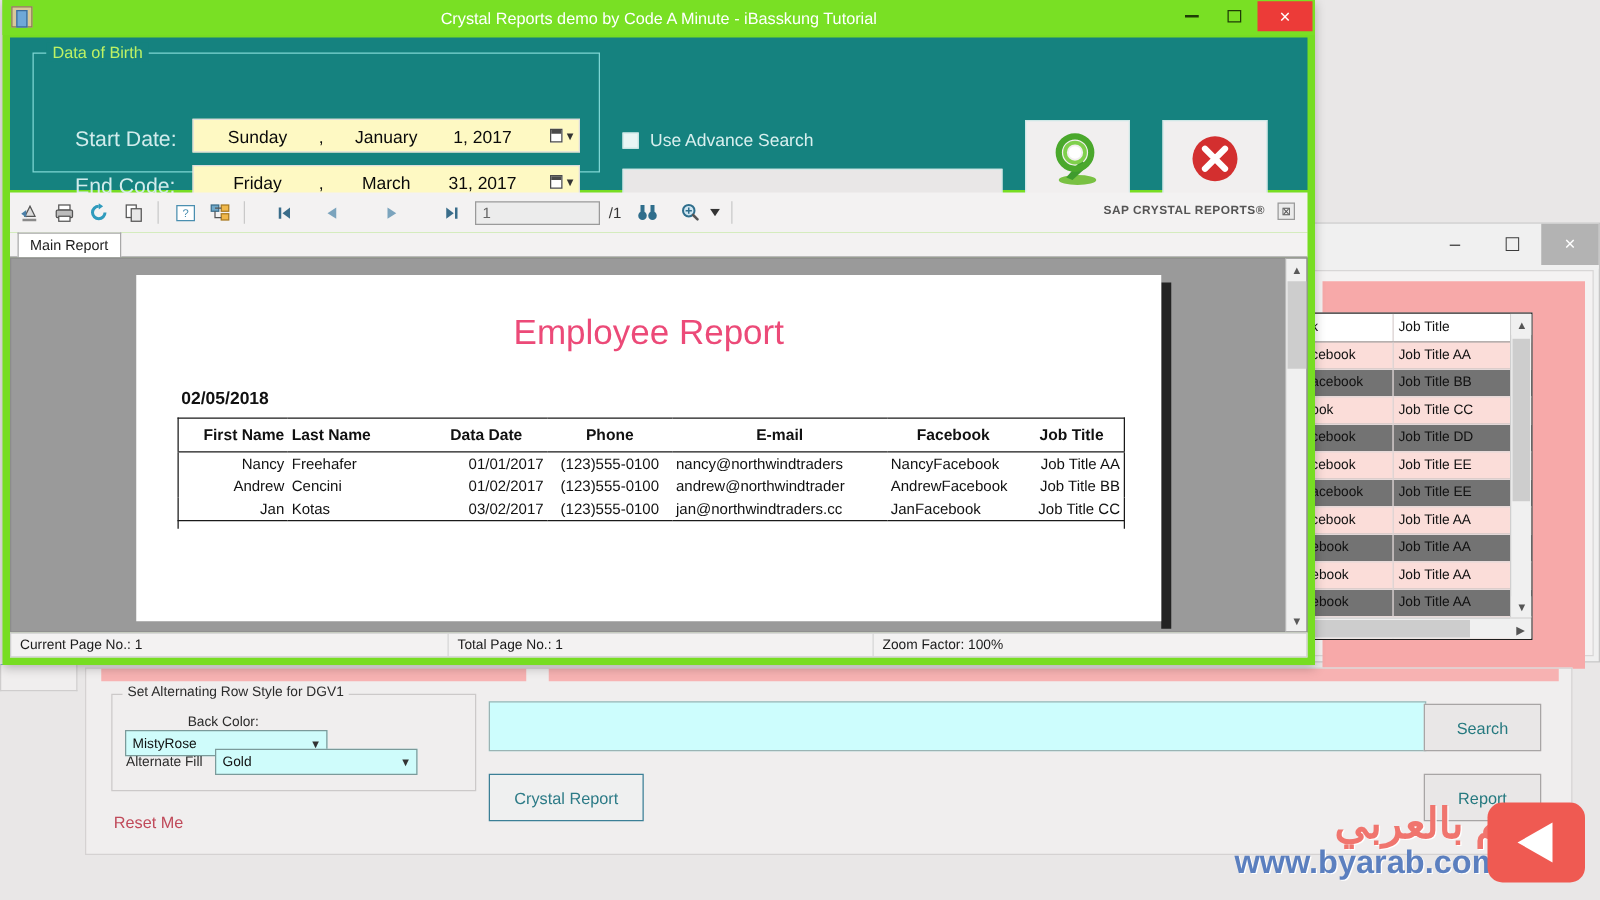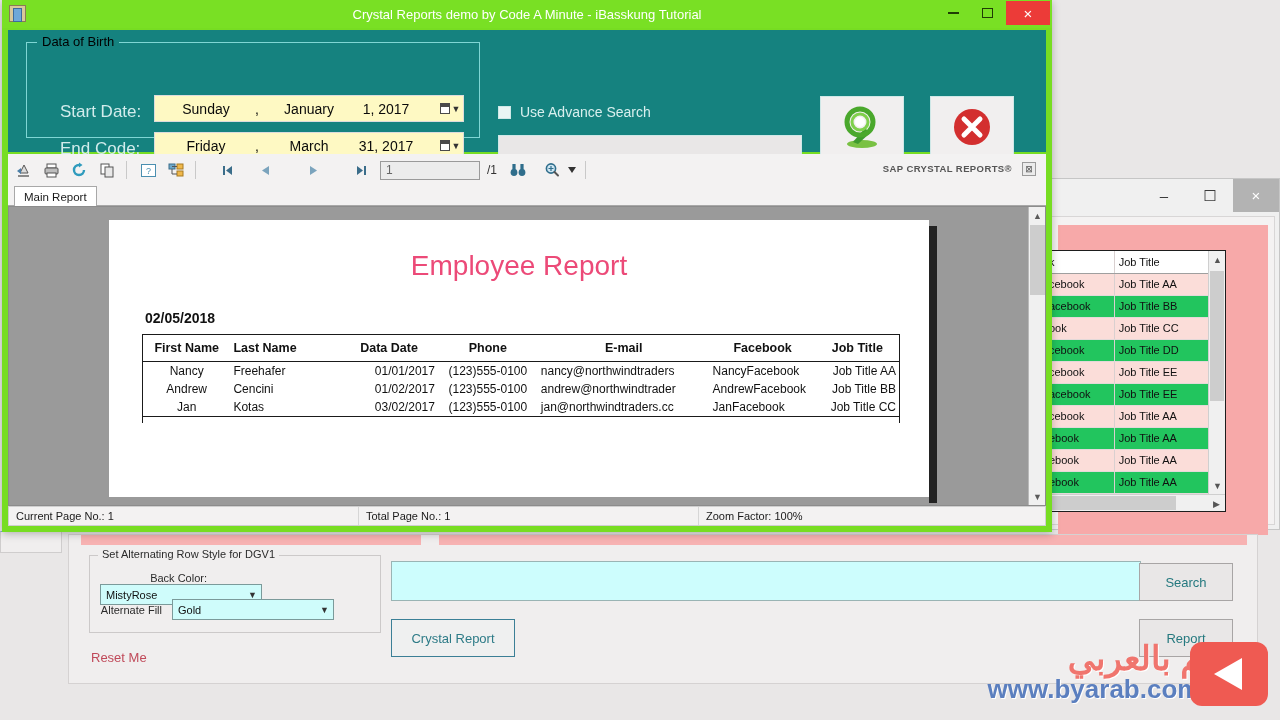--- a/index.html
+++ b/index.html
@@ -52,21 +52,21 @@
   .bg-grid table { border-collapse: collapse; width: 182px; font-size: 11px; }
   .bg-grid td, .bg-grid th {
     height: 22px; padding: 0 4px; border-right: 1px solid #d9d0d0;
     border-bottom: 1px solid #e3d9d9; white-space: nowrap;
     font-weight: normal; color: #111; text-align: left;
   }
   .bg-grid th { background: #fff; border-bottom: 1px solid #9f9f9f; font-size: 11px; }
   .bg-grid .c1 { width: 62px; }
   .bg-grid .c2 { width: 104px; }
   .bg-grid tr.odd td  { background: #fbddd9; }
-  .bg-grid tr.even td { background: #22c55e; }
+  .bg-grid tr.even td { background: #737373; }
   .bg-grid-vscroll {
     position: absolute; right: 0; top: 0; width: 17px; bottom: 17px;
     background: #f0f0f0; border-left: 1px solid #cfcfcf;
   }
   .bg-grid-vthumb {
     position: absolute; left: 1px; top: 20px; width: 14px; height: 130px;
     background: #cdcdcd;
   }
   .bg-arrow {
     position: absolute; left: 0; width: 17px; height: 17px;
@@ -192,21 +192,21 @@
   .teal-panel {
     position: absolute; left: 6px; top: 30px; width: 1038px; height: 122px;
     background: #15827f;
   }
   .dob-group {
     position: absolute; left: 18px; top: 12px; width: 454px; height: 96px;
     border: 1px solid #7fd6d4;
   }
   .dob-title {
     position: absolute; left: 10px; top: -9px; background: #15827f;
-    padding: 0 5px; font-size: 13px; color: #000000;
+    padding: 0 5px; font-size: 13px; color: #bef264;
   }
   .dob-label {
     position: absolute; font-size: 17px; color: #d2ecec;
   }
   .dtp {
     position: absolute; height: 27px; background: #fef9c3;
     border: 1px solid #dcdcdc; display: flex; align-items: center;
   }
   .dtp .dtp-text {
     flex: 1; display: flex; align-items: center;
@@ -320,21 +320,21 @@
     font-size: 12.5px; font-weight: bold; color: #111;
     padding: 6px 3px; border-bottom: 1px solid #1a1a1a;
     white-space: nowrap;
   }
   .rep-table td {
     font-size: 12px; color: #111; padding: 2px 3px; white-space: nowrap;
     overflow: hidden;
   }
   .rep-table tr.hdr { border-top: 1px solid #1a1a1a; }
   .rt-outer { border-left: 1px solid #1a1a1a; border-right: 1px solid #1a1a1a; }
-  .col-fn { width: 88px; text-align: center; }
+  .col-fn { width: 88px; text-align: right; }
   .col-ln { width: 110px; text-align: left; }
   .col-bd { width: 98px; text-align: right; }
   .col-ph { width: 100px; text-align: center; }
   .col-em { width: 172px; text-align: left; }
   .col-fb { width: 106px; text-align: left; }
   .col-jt { width: 84px; text-align: right; }
   .th-bd, .th-ph, .th-em, .th-fb, .th-jt { text-align: center; }
 
   .v-scroll {
     position: absolute; right: 0; top: 0; width: 17px; bottom: 0;

